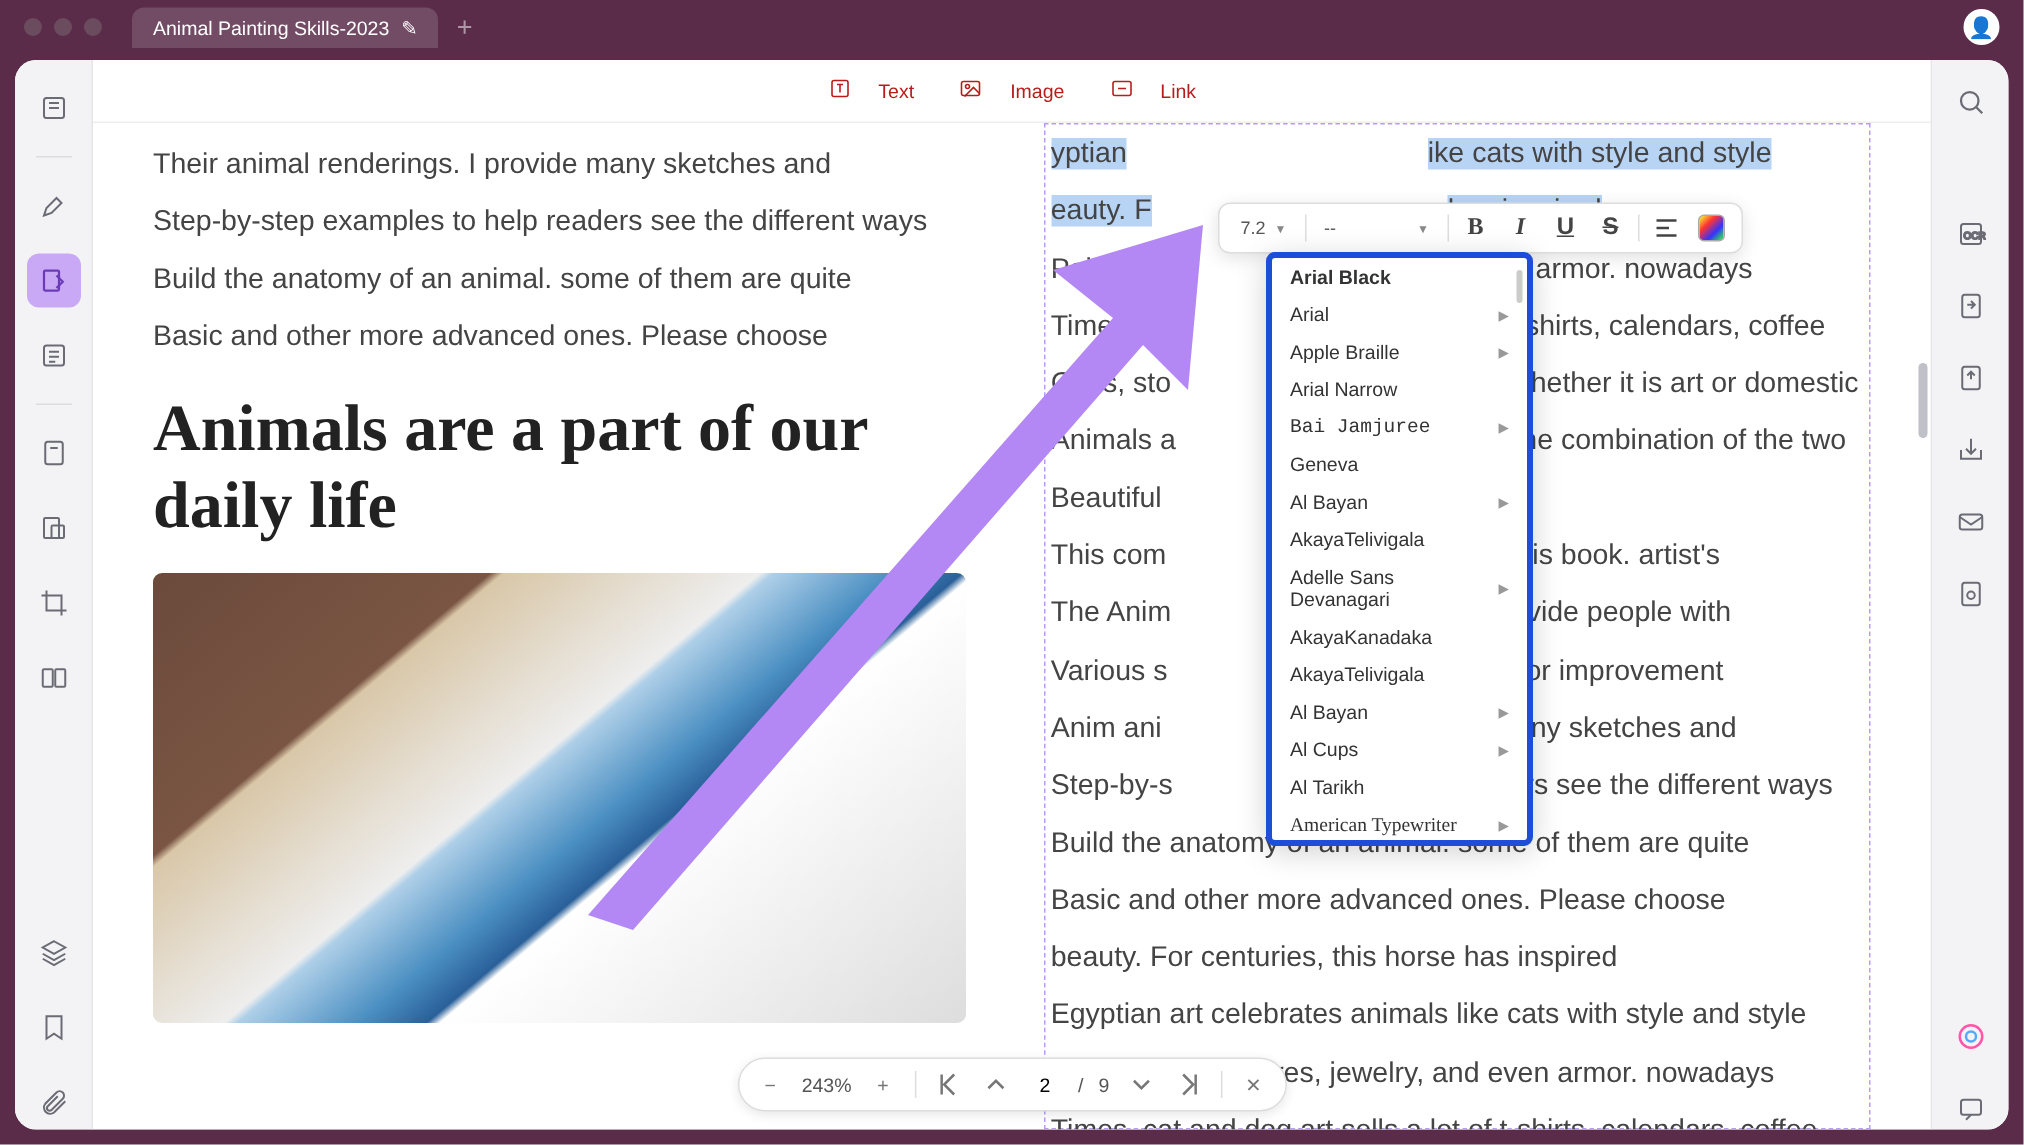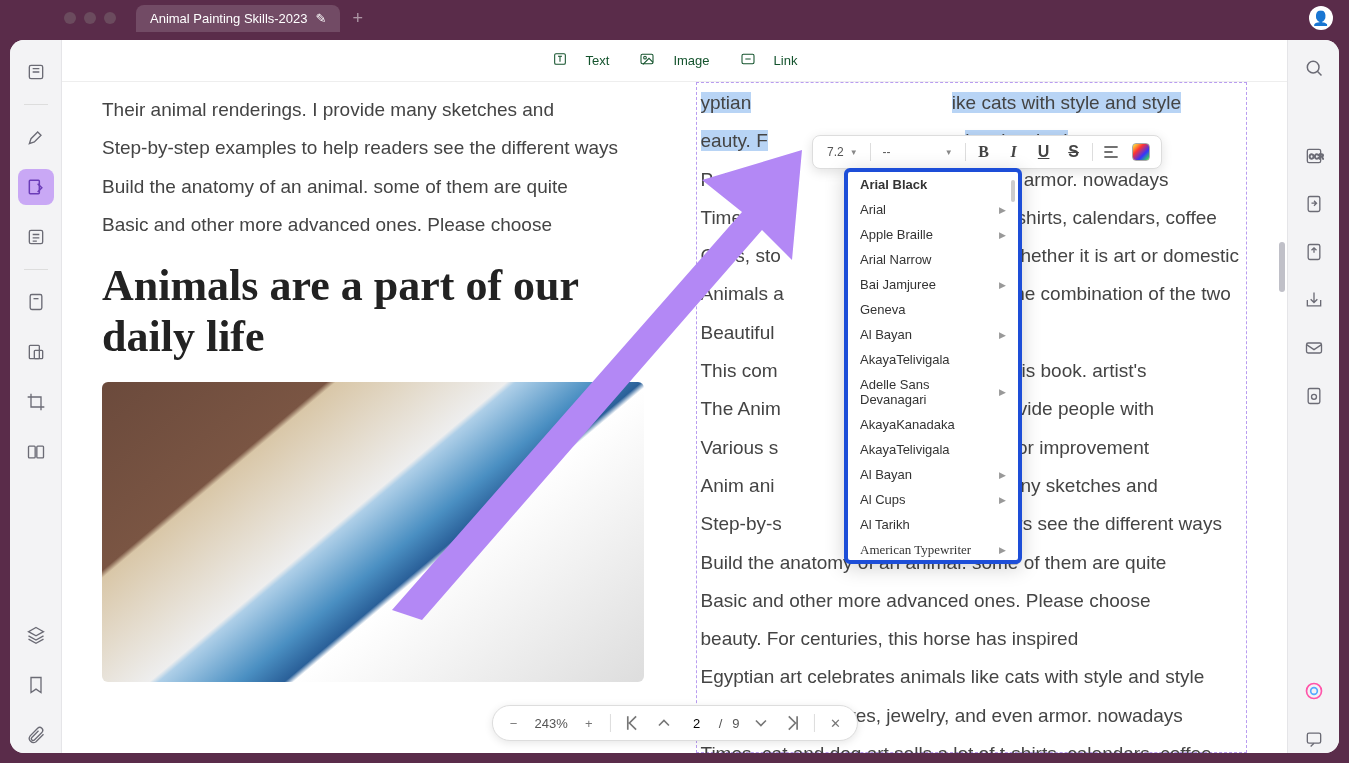--- a/index.html
+++ b/index.html
@@ -1,39 +1,39 @@
 <!DOCTYPE html>
 <html><head>
 <meta charset="utf-8">
 <style>
 * { margin: 0; padding: 0; box-sizing: border-box; font-family: -apple-system, BlinkMacSystemFont, "Segoe UI", sans-serif; }
 body { background: #5a2c4a; height: 763px; width: 1349px; overflow: hidden; position: relative; }
 
-.window-top { height: 36px; display: flex; align-items: center; padding: 0 16px; margin-left: 48px; }
+.window-top { height: 36px; display: flex; align-items: center; padding: 0 16px; }
 .traffic-lights { display: flex; gap: 8px; margin-right: 20px; }
 .dot { width: 12px; height: 12px; border-radius: 50%; background: #6b4b5e; }
 .tab { background: rgba(255,255,255,0.15); border-radius: 8px 8px 0 0; padding: 6px 14px; color: #fff; font-size: 13px; display: flex; align-items: center; gap: 8px; }
 .tab-plus { color: rgba(255,255,255,0.5); margin-left: 12px; font-size: 18px; }
 .avatar { width: 24px; height: 24px; border-radius: 50%; background: #fff; margin-left: auto; display:flex; align-items:center; justify-content:center; font-size:14px;}
 
 .app-frame { position: absolute; top: 40px; left: 10px; right: 10px; bottom: 10px; background: #fafafa; border-radius: 14px; display: flex; overflow: hidden; }
 
 .left-rail { width: 52px; background: #f3f3f5; display: flex; flex-direction: column; align-items: center; padding-top: 14px; gap: 14px; border-right: 1px solid #e5e5e8; }
 .left-rail .tool { width: 36px; height: 36px; border-radius: 8px; display: flex; align-items: center; justify-content: center; color: #6b6b75; cursor: pointer; }
 .left-rail .tool.active { background: #c9a8f5; color: #6b3cb8; }
 .left-rail .spacer { flex: 1; }
 .left-rail .sep { width: 24px; height: 1px; background: #ddd; }
 
 .right-rail { width: 52px; background: #f3f3f5; display: flex; flex-direction: column; align-items: center; padding-top: 14px; gap: 20px; border-left: 1px solid #e5e5e8; }
 .right-rail .rtool { width: 28px; height: 28px; display: flex; align-items: center; justify-content: center; color: #6b6b75; cursor: pointer; }
 .right-rail .spacer { flex: 1; }
 
 .center { flex: 1; display: flex; flex-direction: column; position: relative; background: #fff; }
 .top-toolbar { height: 42px; display: flex; align-items: center; justify-content: center; gap: 30px; border-bottom: 1px solid #eee; }
-.tb-item { display: flex; align-items: center; gap: 18px; color: #14532d; font-size: 13px; cursor: pointer; }
+.tb-item { display: flex; align-items: center; gap: 18px; color: #b91c1c; font-size: 13px; cursor: pointer; }
 
 .doc-area { flex: 1; position: relative; overflow: hidden; display: flex; padding: 0 40px; gap: 52px; }
 .col { flex: 1; padding-top: 12px; color: #333; font-family: Georgia, serif; }
 .col p, .right-text { font-size: 19px; line-height: 1.7; color: #444; margin-bottom: 6px; }
 .col h2 { font-size: 44px; line-height: 1.15; font-weight: 700; margin: 20px 0; color: #222; font-family: Georgia, serif;}
 .img-box { width: 100%; height: 300px; border-radius: 6px; background: linear-gradient(140deg, #6b4a3c 0%, #7a5543 25%, #d9c7a8 26%, #eee 45%, #aecfe8 46%, #4a8fc2 55%, #2a6099 60%, #fff 61%, #ddd 100%); position: relative; overflow:hidden;}
 
 .rightcol { border: 1px dashed #b99cf0; padding: 4px; position: relative; }
 .hl { background: #b8d4f5; }
 
@@ -255,21 +255,21 @@
             <span class="itm-chev">▶</span>
           </div>
           <div class="item">
             <span style="font-family:inherit">Apple Braille</span>
             <span class="itm-chev">▶</span>
           </div>
           <div class="item">
             <span style="font-family:Arial Narrow, sans-serif">Arial Narrow</span>
           </div>
           <div class="item">
-            <span style="font-family:Liberation Sans, sans-serif">Bai Jamjuree</span>
+            <span style="font-family:Liberation Mono, monospace">Bai Jamjuree</span>
             <span class="itm-chev">▶</span>
           </div>
           <div class="item">
             <span style="font-family:inherit">Geneva</span>
           </div>
           <div class="item">
             <span style="font-family:inherit">Al Bayan</span>
             <span class="itm-chev">▶</span>
           </div>
           <div class="item">

